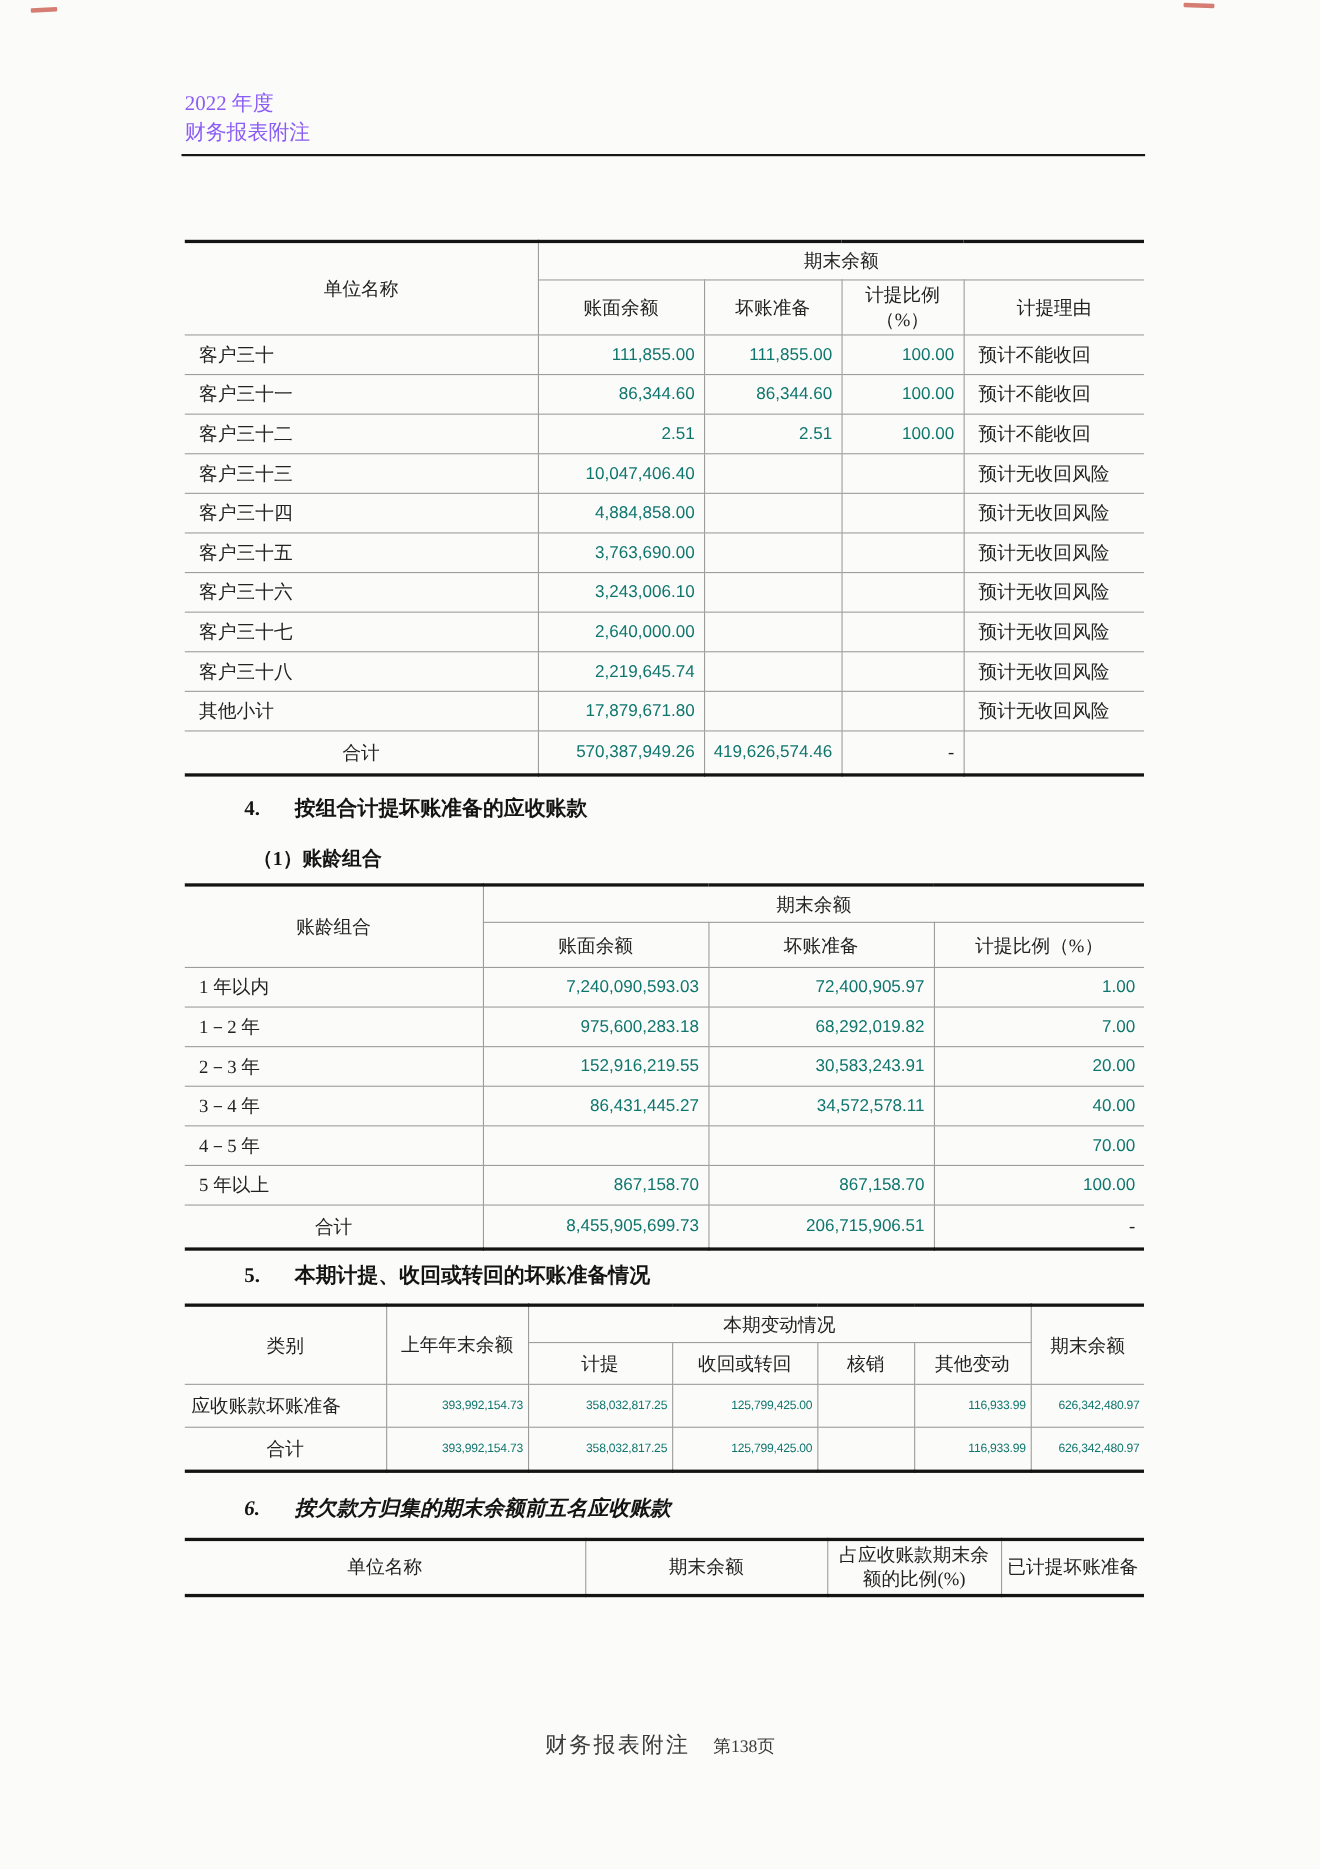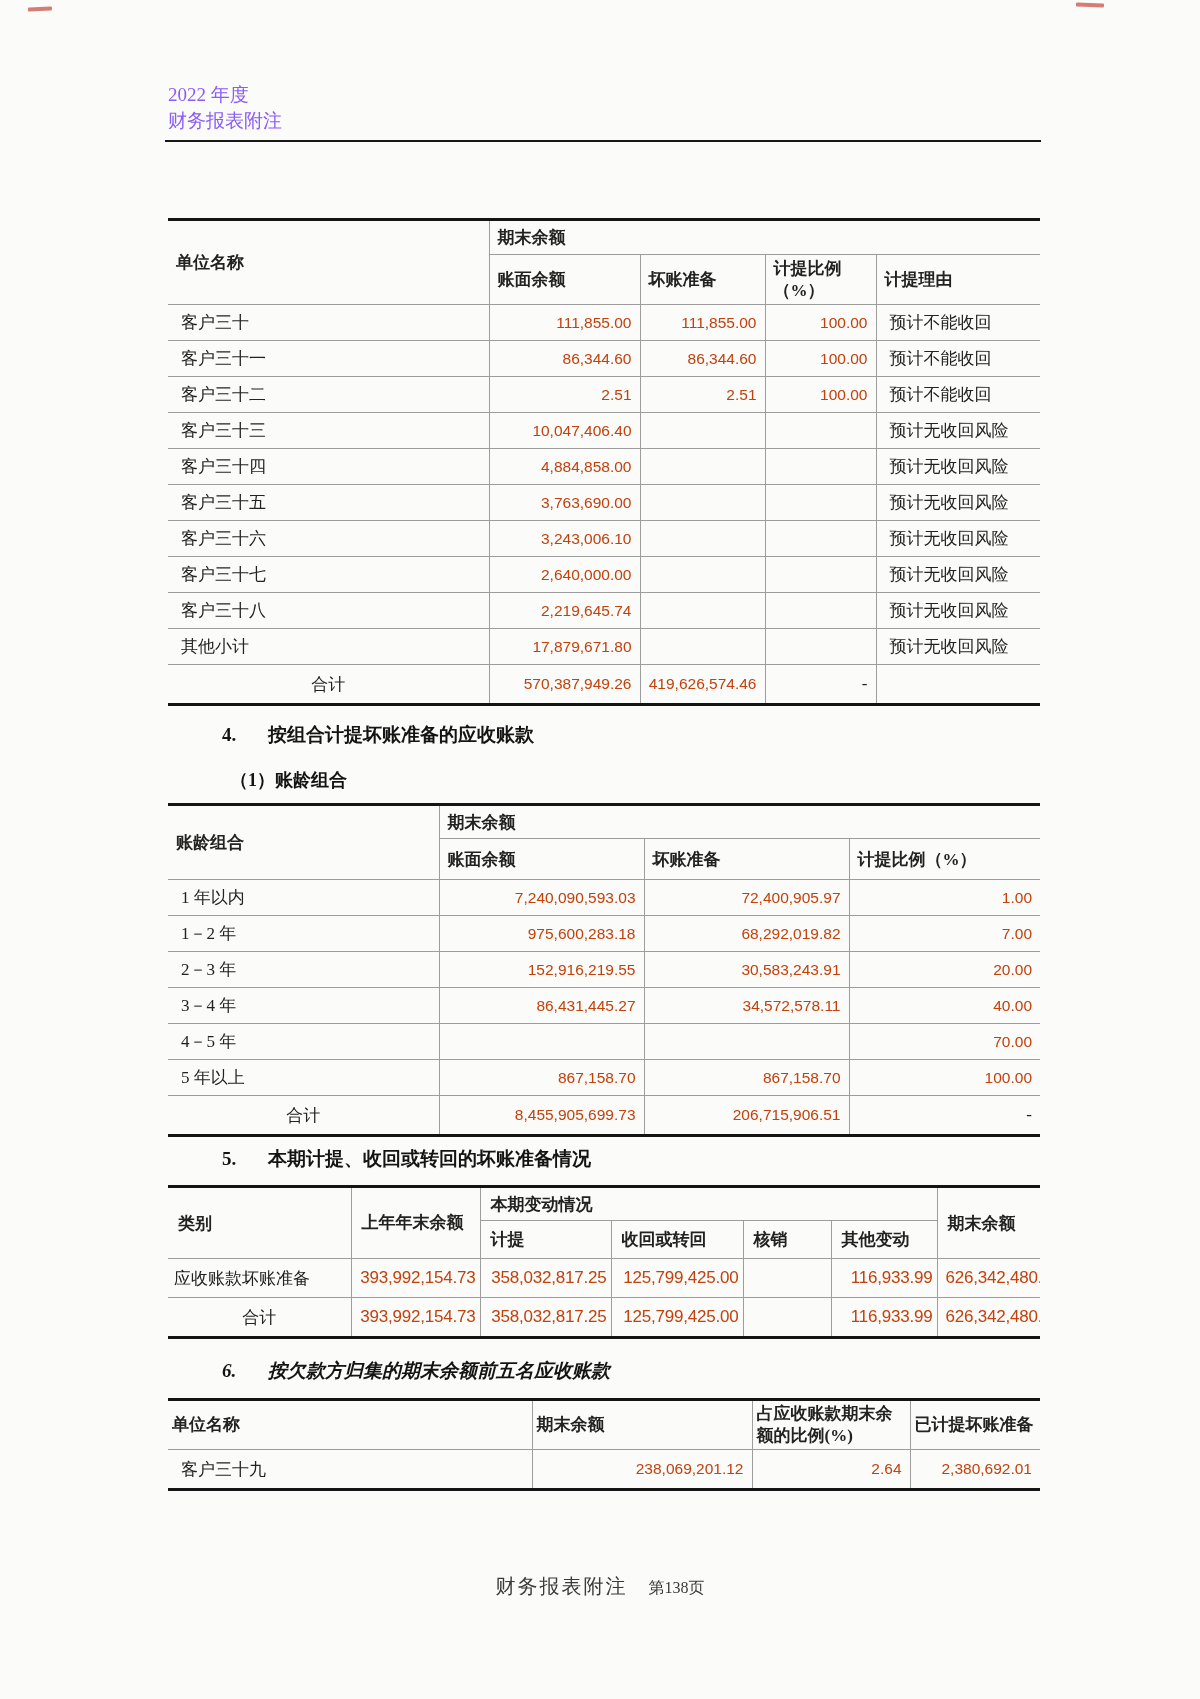--- a/index.html
+++ b/index.html
@@ -15,48 +15,48 @@
 
   .page-header{position:absolute;left:168px;top:82px;font-size:19px;line-height:26px;color:#8b5cf6;}
   .header-rule{position:absolute;left:165px;top:140px;width:876px;height:2px;background:#171717;}
 
   .doc-table{border-collapse:collapse;table-layout:fixed;position:absolute;left:168px;width:872px;
     border-top:3px solid #141414;border-bottom:3px solid #141414;}
   .doc-table th,.doc-table td{
     border:1px solid #9d9d9d;padding:0 8px;vertical-align:middle;
     font-size:17px;font-weight:normal;color:#222;overflow:hidden;
   }
-  .doc-table th{text-align:left;font-weight:bold;}
+  .doc-table th{text-align:center;}
   .doc-table th:first-child,.doc-table td:first-child{border-left:none;}
   .doc-table th:last-child,.doc-table td:last-child{border-right:none;}
   .al-l{text-align:left;}
   .al-r{text-align:right;}
   .al-c{text-align:center;}
-  td.num{font-family:"Liberation Sans","DejaVu Sans",sans-serif;font-size:15.5px;color:#c2410c;}
+  td.num{font-family:"Liberation Sans","DejaVu Sans",sans-serif;font-size:15.5px;color:#0f766e;}
   td.al-l{padding-left:13px;}
 
   #table1{top:218px;}
   #table1 tr.h1 th{height:33px;}
   #table1 tr.h2 th{height:49px;}
   #table1 td{height:35px;}
   #table1 tr:last-child td{height:38px;}
   .two-line{line-height:22px;}
 
   #table2{top:803px;}
   #table2 tr.h1 th{height:32px;}
   #table2 tr.h2 th{height:40px;}
   #table2 td{height:35px;}
   #table2 tr:last-child td{height:38px;}
 
   #table3{top:1185px;}
   #table3 tr.h1 th{height:32px;}
   #table3 tr.h2 th{height:37px;margin-top:22px;}
   #table3 th{padding:0 10px;}
   #table3 td{height:38px;}
-  #table3 td.num{font-size:17px;letter-spacing:-0.2px;padding-right:4px;}
+  #table3 td.num{font-size:11px;letter-spacing:-0.2px;padding-right:4px;}
   #table3 td.al-l{padding-left:6px;}
 
   #table4{top:1398px;}
   #table4 tr.h1 th{height:48px;line-height:22px;padding:0 4px;}
   #table4 td{height:38px;}
 
   .sec-heading{position:absolute;left:222px;font-weight:bold;font-size:19px;color:#141414;}
   .sec-heading .sec-num{display:inline-block;width:46px;}
   #sec4{top:722px;}
   #sec4-sub{position:absolute;left:230px;top:768px;font-weight:bold;font-size:18px;color:#141414;}
@@ -315,24 +315,18 @@
     </colgroup>
   <thead>
     <tr class="h1">
       <th>单位名称</th>
       <th>期末余额</th>
       <th>占应收账款期末余额的比例(%)</th>
       <th>已计提坏账准备</th>
     </tr>
   </thead>
   <tbody>
-      <tr>
-        <td class="al-l">客户三十九</td>
-        <td class="al-r num">238,069,201.12</td>
-        <td class="al-r num">2.64</td>
-        <td class="al-r num">2,380,692.01</td>
-      </tr>
     </tbody>
 </table>
 
 <div class="page-footer">
   <span class="f-title">财务报表附注</span><span class="f-page">第138页</span>
 </div>
 
 </body></html>

